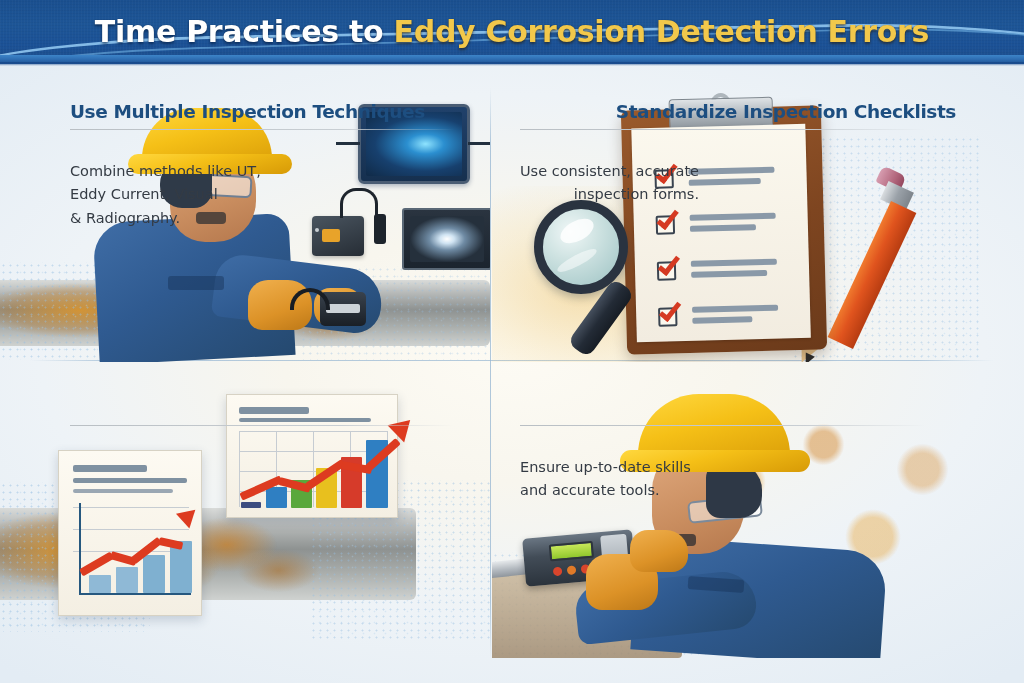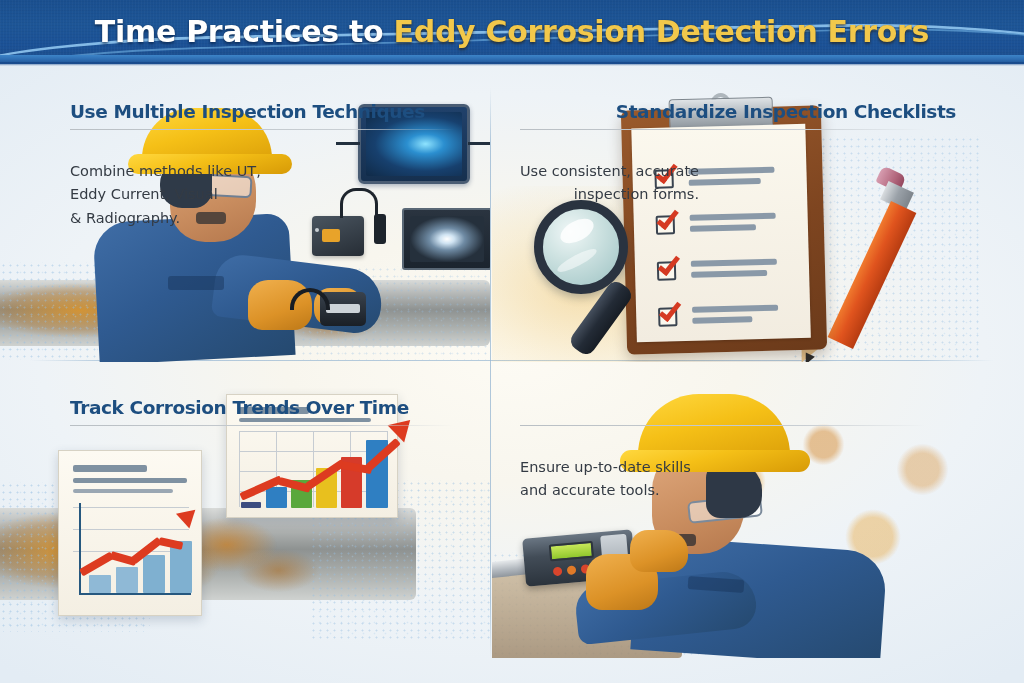--- a/index.html
+++ b/index.html
@@ -414,21 +414,20 @@
           <div class="bar" style="left:84px; top:104px; width:22px; height:38px; background:#7fb0d0;"></div>
           <div class="bar" style="left:111px; top:90px; width:22px; height:52px; background:#7fb0d0;"></div>
           <div class="arrow-seg" style="left:22px; top:118px; width:36px; height:8px; transform:rotate(-30deg); transform-origin:left center;"></div>
           <div class="arrow-seg" style="left:52px; top:100px; width:26px; height:8px; transform:rotate(16deg); transform-origin:left center;"></div>
           <div class="arrow-seg" style="left:74px; top:106px; width:34px; height:8px; transform:rotate(-38deg); transform-origin:left center;"></div>
           <div class="arrow-seg" style="left:100px; top:86px; width:24px; height:8px; transform:rotate(12deg); transform-origin:left center;"></div>
           <div class="arrow-head" style="left:120px; top:56px; transform:rotate(48deg); border-bottom-width:17px; border-left-width:10px; border-right-width:10px;"></div>
         </div>
       </div>
 
-      <div class="q-head">Track Corrosion Trends Over Time</div>
       <div class="q-rule"></div>
     </div>
 
     <div class="quad q4">
       <div class="art">
         <div class="rustfield" style="left:150px; top:20px; width:330px; height:250px; opacity:.9;"></div>
         <div class="speckle-blue" style="left:0; top:190px; width:300px; height:106px; opacity:.75;"></div>
         <div style="position:absolute; left:-10px; top:200px; width:200px; height:96px; background:linear-gradient(180deg,#cdbb9e,#a08a6e); border-radius:4px; opacity:.85;"></div>
 
         <div class="gauge-probe" style="left:-12px; top:198px; width:62px; height:16px; transform:rotate(-6deg);"></div>

